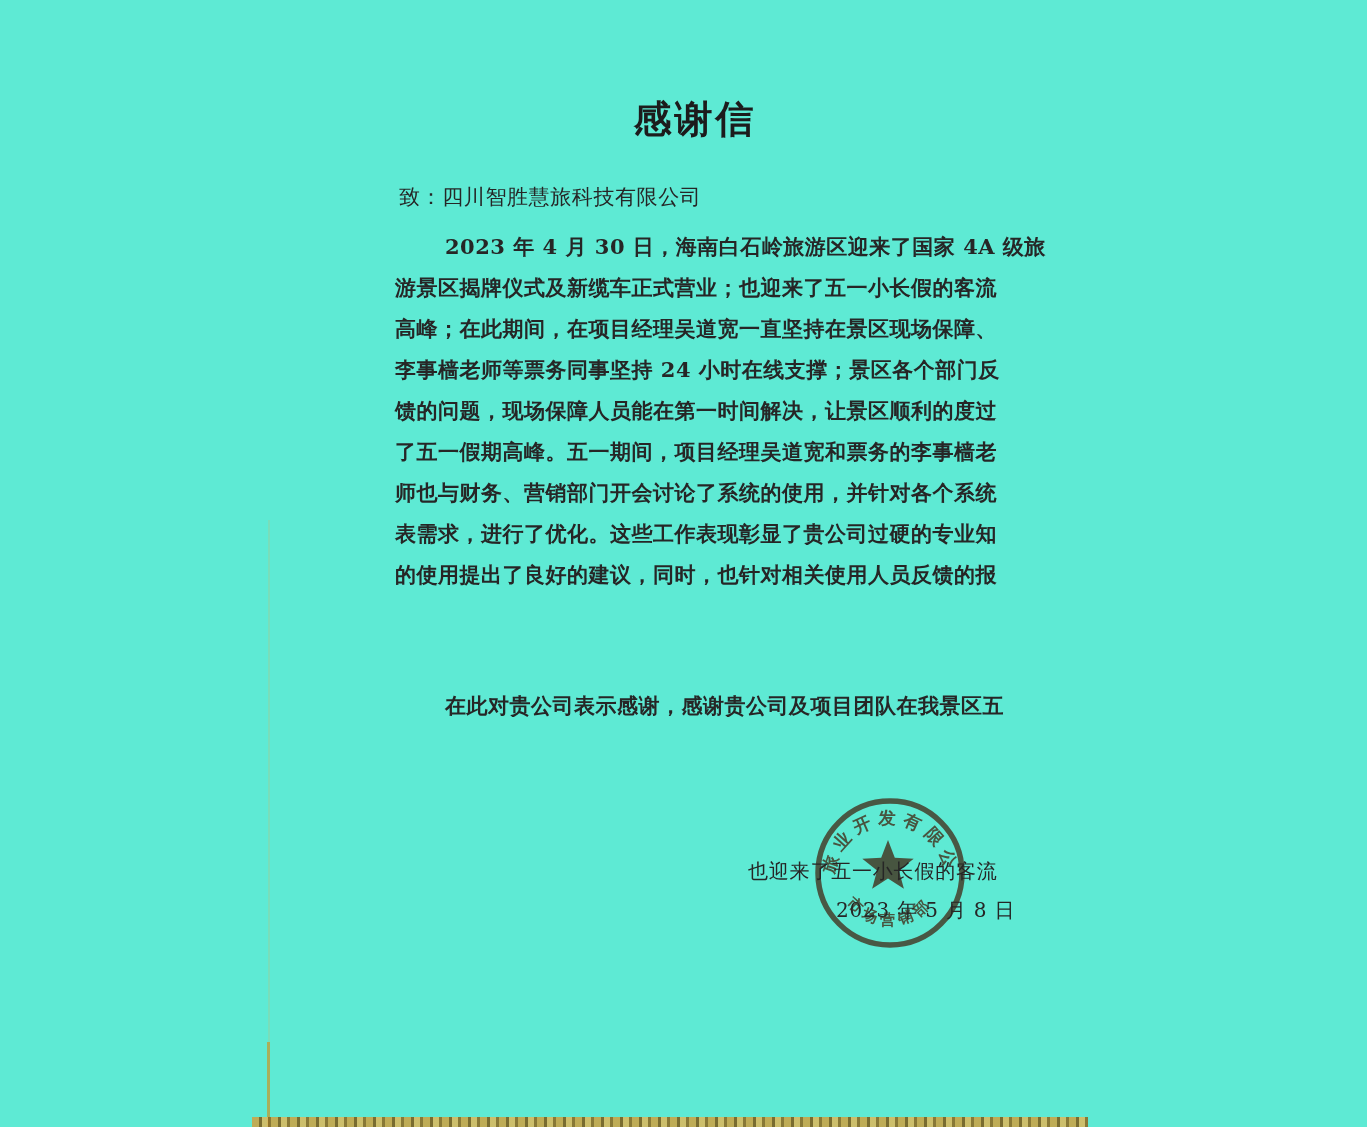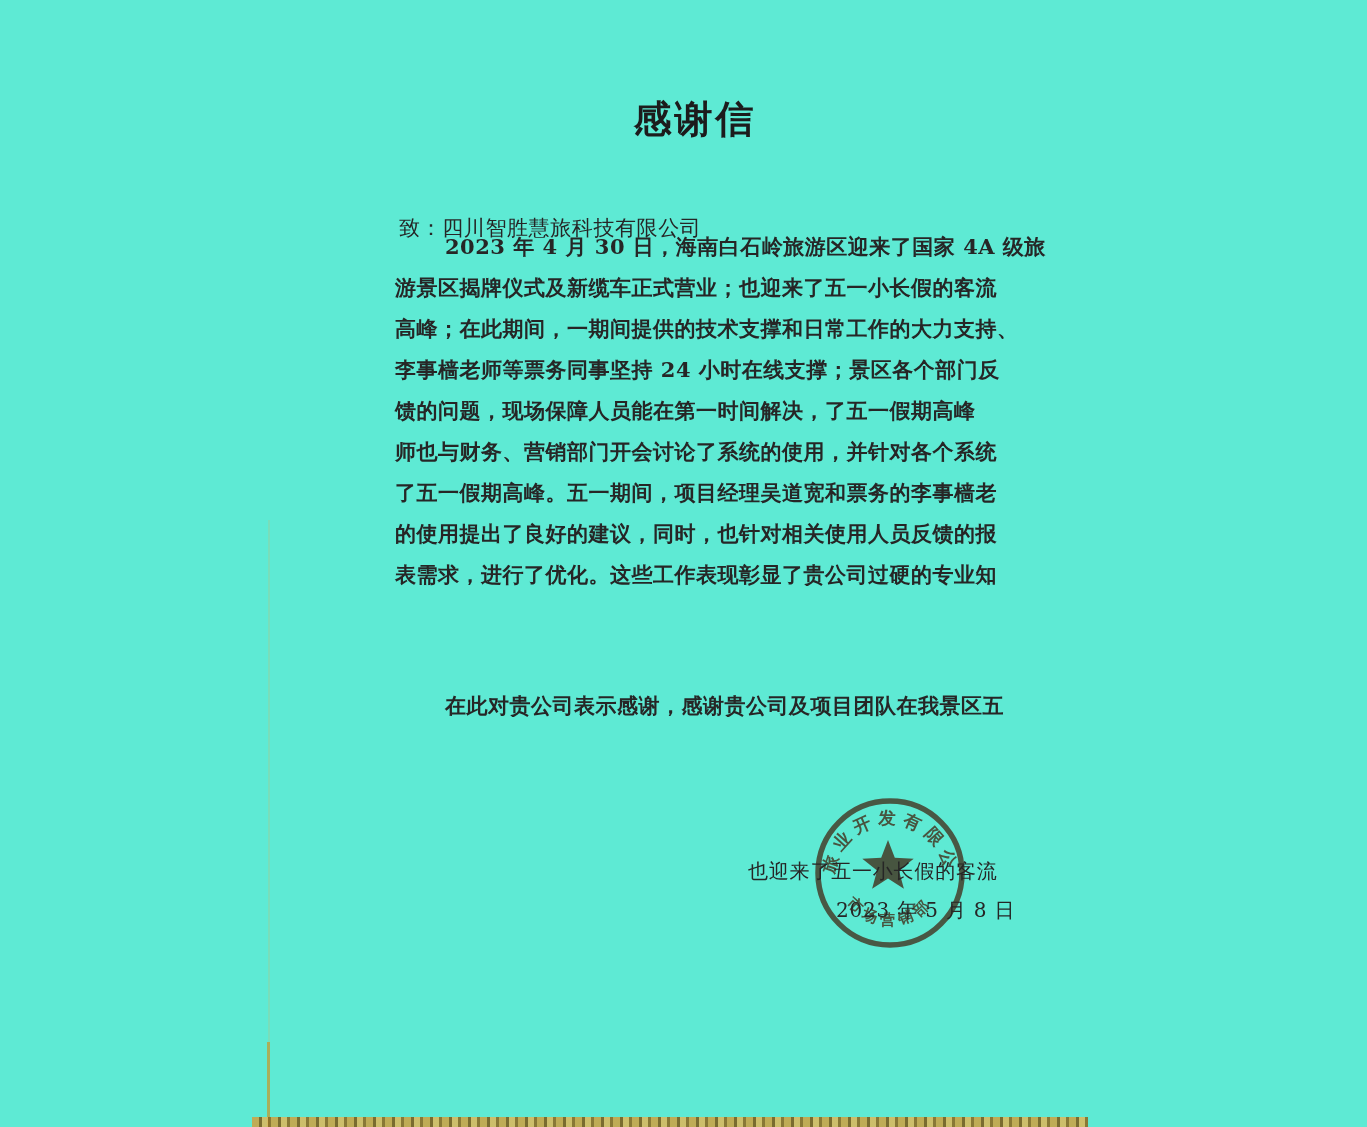--- a/index.html
+++ b/index.html
@@ -27,21 +27,20 @@
     font-weight: 600;
     letter-spacing: 3px;
     color: #1c1c1c;
   }
   .salutation {
     position: absolute;
     left: 399px;
     top: 183px;
     font-size: 21px;
     letter-spacing: 0.6px;
-    margin-top: 31px;
   }
   .para {
     position: absolute;
     left: 395px;
     width: 606px;
     font-size: 21px;
     line-height: 41px;
     letter-spacing: 0.5px;
     text-align: justify;
   }
@@ -117,27 +116,27 @@
 
 <div class="scan-page">
 
   <div class="letter-title">感谢信</div>
 
   <div class="salutation">致：四川智胜慧旅科技有限公司</div>
 
   <div class="para para-1">
     <div class="line indent">2023 年 4 月 30 日，海南白石岭旅游区迎来了国家 4A 级旅</div>
     <div class="line">游景区揭牌仪式及新缆车正式营业；也迎来了五一小长假的客流</div>
-    <div class="line">高峰；在此期间，一期间提供的技术支撑和日常工作的大力支持、</div>
+    <div class="line">高峰；在此期间，在项目经理吴道宽一直坚持在景区现场保障、</div>
     <div class="line">李事樯老师等票务同事坚持 24 小时在线支撑；景区各个部门反</div>
-    <div class="line">馈的问题，现场保障人员能在第一时间解决，了五一假期高峰</div>
+    <div class="line">馈的问题，现场保障人员能在第一时间解决，让景区顺利的度过</div>
+    <div class="line">了五一假期高峰。五一期间，项目经理吴道宽和票务的李事樯老</div>
     <div class="line">师也与财务、营销部门开会讨论了系统的使用，并针对各个系统</div>
-    <div class="line">了五一假期高峰。五一期间，项目经理吴道宽和票务的李事樯老</div>
+    <div class="line">表需求，进行了优化。这些工作表现彰显了贵公司过硬的专业知</div>
     <div class="line">的使用提出了良好的建议，同时，也针对相关使用人员反馈的报</div>
-    <div class="line">表需求，进行了优化。这些工作表现彰显了贵公司过硬的专业知</div>
   </div>
 
   <div class="para para-2">
     <div class="line indent">在此对贵公司表示感谢，感谢贵公司及项目团队在我景区五</div>
   </div>
 
   <div class="signature-line">也迎来了五一小长假的客流</div>
 
   <div class="date-line">2023 年 5 月 8 日</div>
 

